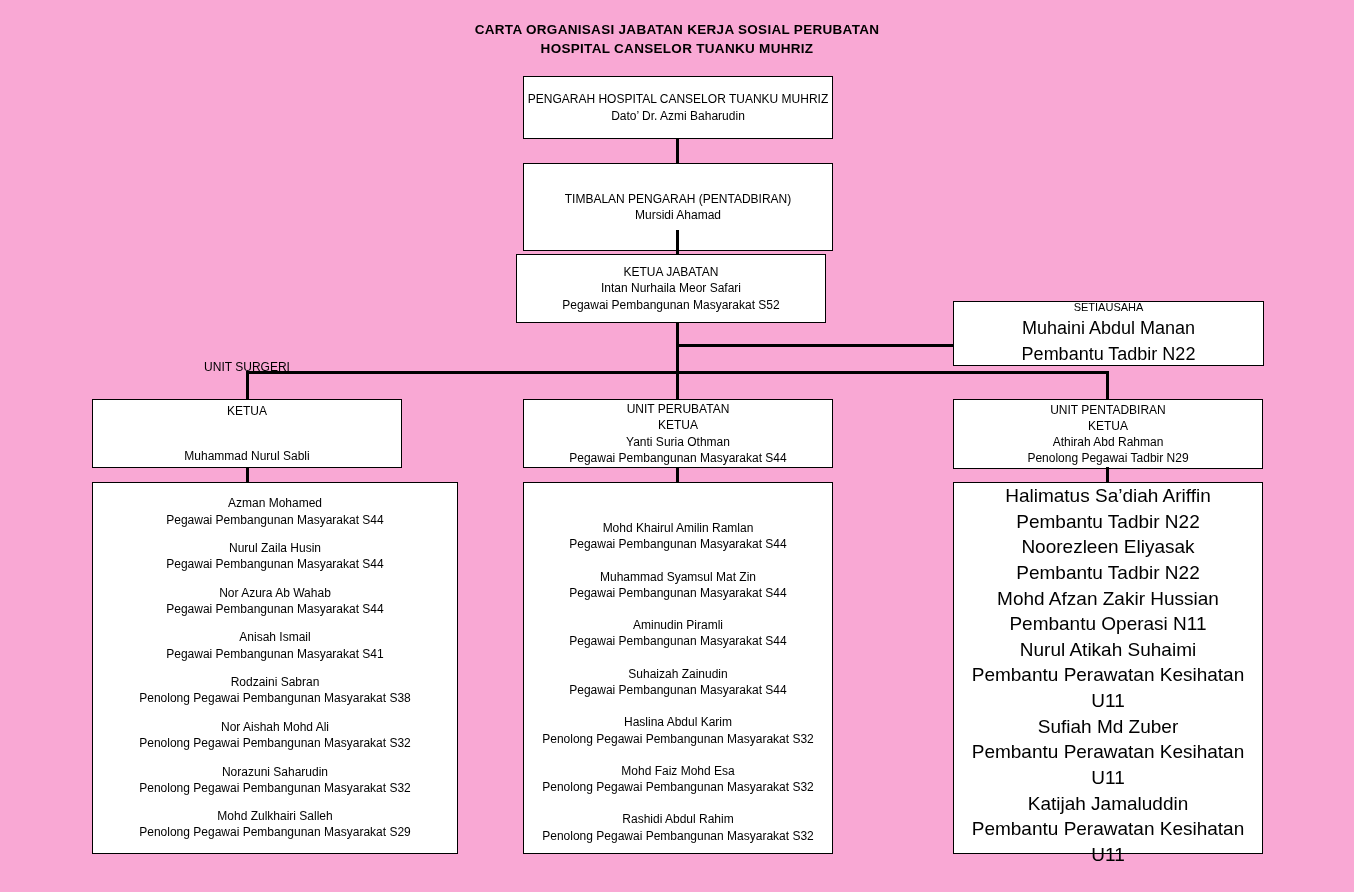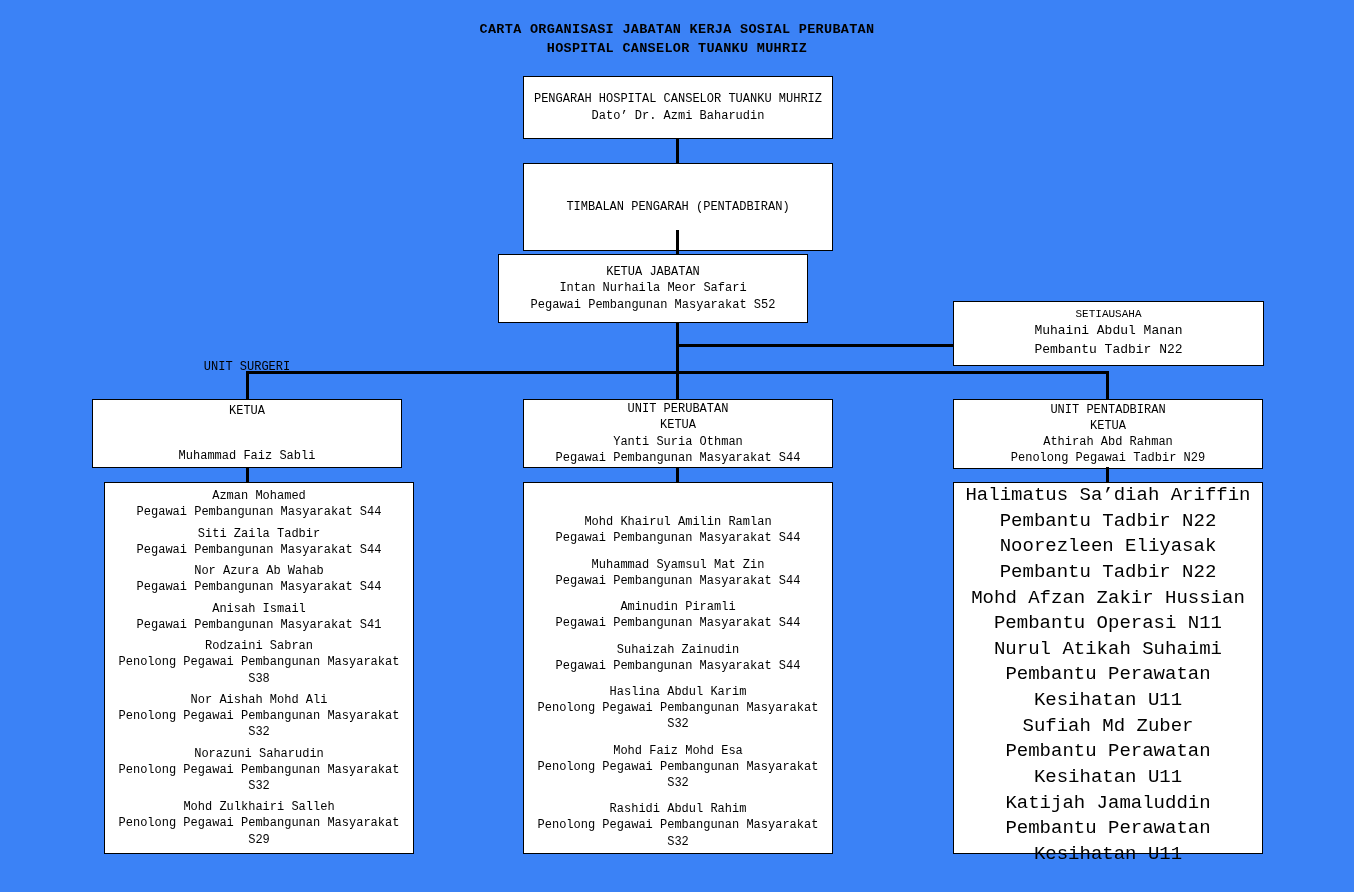--- a/index.html
+++ b/index.html
@@ -1,32 +1,32 @@
 <!DOCTYPE html>
 <html><head>
 <meta charset="utf-8">
 <style>
   html,body { margin:0; padding:0; background:#ffffff; }
   .canvas {
-    position:relative; width:1354px; height:892px; background:#3b82f6;
-    font-family:Liberation Mono, monospace; color:#000; overflow:hidden;
+    position:relative; width:1354px; height:892px; background:#f9a8d4;
+    font-family:Liberation Sans, sans-serif; color:#000; overflow:hidden;
   }
   .chart-title {
     position:absolute; top:21px; left:0; width:100%;
     text-align:center; font-weight:bold; font-size:13.5px; line-height:1.4;
     letter-spacing:0.3px;
   }
   .box {
     position:absolute; box-sizing:border-box; border:1.5px solid #000; background:#fff;
     display:flex; flex-direction:column; justify-content:center;
     text-align:center; font-size:12px; line-height:1.35;
   }
   .box .bl { white-space:nowrap;text-align:center; }
   .secretary-box .cap { font-size:11px; }
-  .secretary-box .big { font-size:13px; line-height:1.45; }
+  .secretary-box .big { font-size:18px; line-height:1.45; }
   .staff-box { justify-content:space-evenly; }
   .staff-box .entry { line-height:1.35; }
   .staff-box.mid { padding-top:28px;gap:7px; }
   .staff-box.right { padding-bottom:36px; font-size:19px; }
   .line { position:absolute; background:#000; }
   .vline { width:3px; }
   .hline { height:3px; }
 </style>
 </head>
 <body>
@@ -38,62 +38,63 @@
     <div>HOSPITAL CANSELOR TUANKU MUHRIZ</div>
   </div>
 
   <div class="box" style="left:523px; top:76px; width:310px; height:63px;">
     <div class="bl">PENGARAH HOSPITAL CANSELOR TUANKU MUHRIZ</div>
     <div class="bl">Dato’ Dr. Azmi Baharudin</div>
   </div>
 
   <div class="box" style="left:523px; top:163px; width:310px; height:88px;">
     <div class="bl">TIMBALAN PENGARAH (PENTADBIRAN)</div>
+    <div class="bl">Mursidi Ahamad</div>
   </div>
 
-  <div class="box" style="left:498px; top:254px; width:310px; height:69px;">
+  <div class="box" style="left:516px; top:254px; width:310px; height:69px;">
     <div class="bl">KETUA JABATAN</div>
     <div class="bl">Intan Nurhaila Meor Safari</div>
     <div class="bl">Pegawai Pembangunan Masyarakat S52</div>
   </div>
 
   <div class="box secretary-box" style="left:953px; top:301px; width:311px; height:65px;">
     <div class="bl cap">SETIAUSAHA</div>
     <div class="bl big">Muhaini Abdul Manan</div>
     <div class="bl big">Pembantu Tadbir N22</div>
   </div>
 
   <div class="box" style="left:92px; top:399px; width:310px; height:69px;gap:28px;">
     <div class="bl">UNIT SURGERI</div>
     <div class="bl">KETUA</div>
-    <div class="bl">Muhammad Faiz Sabli</div>
+    <div class="bl">Muhammad Nurul Sabli</div>
     <div class="bl">Pegawai Pembangunan Masyarakat S48</div>
   </div>
 
   <div class="box" style="left:523px; top:399px; width:310px; height:69px;">
     <div class="bl">UNIT PERUBATAN</div>
     <div class="bl">KETUA</div>
     <div class="bl">Yanti Suria Othman</div>
     <div class="bl">Pegawai Pembangunan Masyarakat S44</div>
   </div>
 
   <div class="box" style="left:953px; top:399px; width:310px; height:70px;">
     <div class="bl">UNIT PENTADBIRAN</div>
     <div class="bl">KETUA</div>
     <div class="bl">Athirah Abd Rahman</div>
     <div class="bl">Penolong Pegawai Tadbir N29</div>
   </div>
 
-  <div class="box staff-box" style="left:92px; top:482px; width:310px; height:372px;margin-left:12px;">
+  <div class="box staff-box" style="left:92px; top:482px; width:366px; height:372px;">
       <div class="entry">
         <div>Azman Mohamed</div>
         <div>Pegawai Pembangunan Masyarakat S44</div>
       </div>
       <div class="entry">
-        <div>Siti Zaila Tadbir</div>
+        <div>Nurul Zaila Husin</div>
         <div>Pegawai Pembangunan Masyarakat S44</div>
       </div>
       <div class="entry">
         <div>Nor Azura Ab Wahab</div>
         <div>Pegawai Pembangunan Masyarakat S44</div>
       </div>
       <div class="entry">
         <div>Anisah Ismail</div>
         <div>Pegawai Pembangunan Masyarakat S41</div>
       </div>

